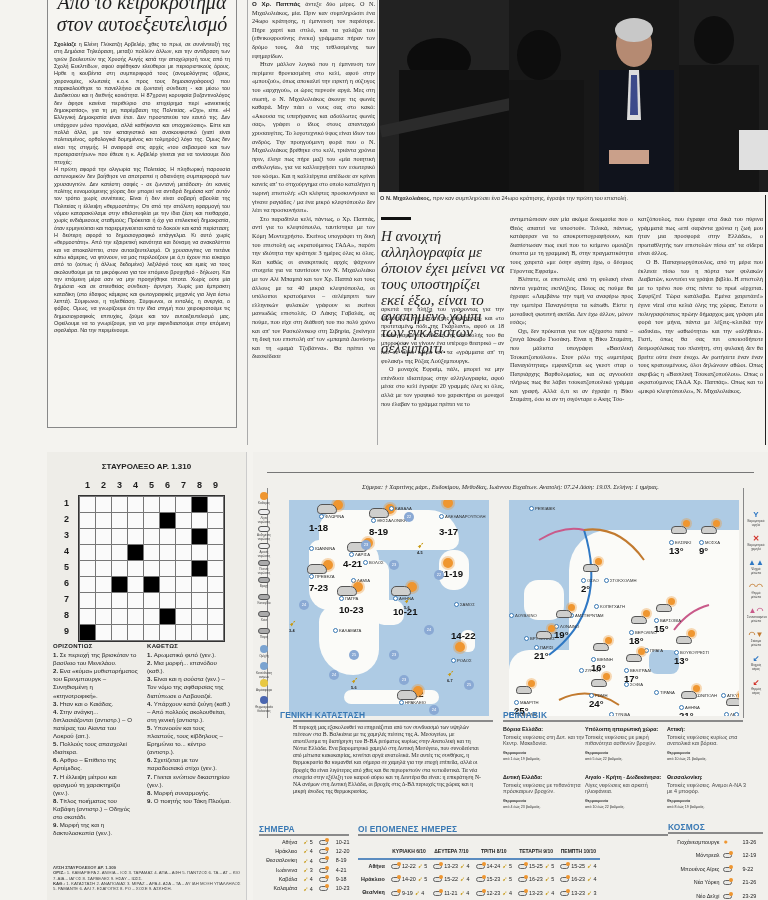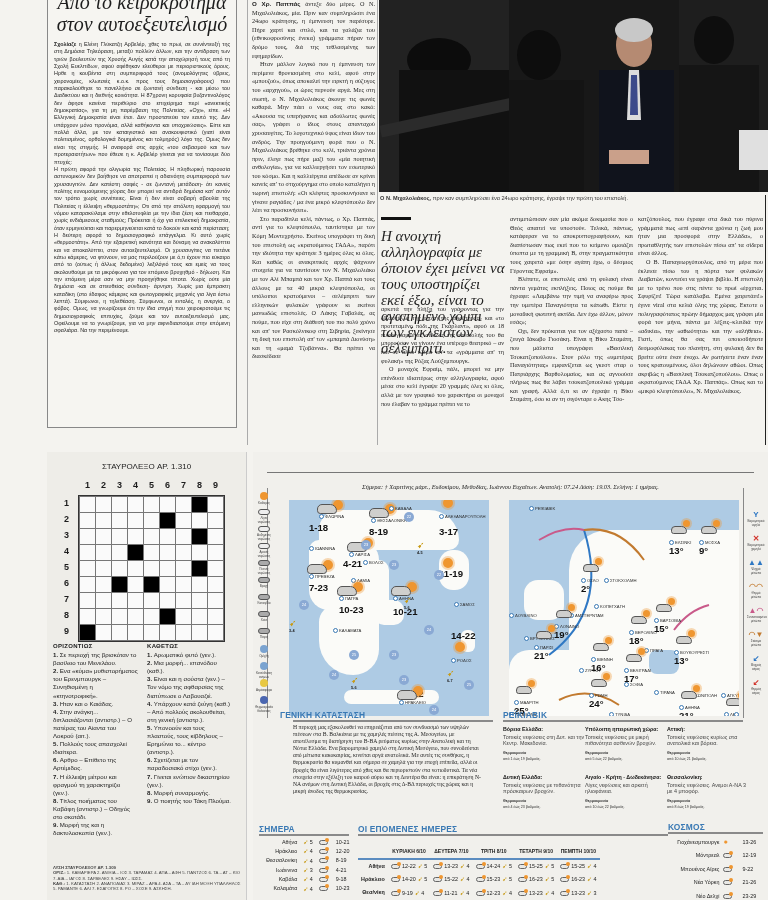--- a/index.html
+++ b/index.html
@@ -20,21 +20,21 @@
 
 #photo{left:379px;top:0;width:389px;height:192px;background:#1a1a1a;overflow:hidden}
 #caption{left:380px;top:195px;width:386px;font-family:"Liberation Sans",sans-serif;font-size:5.6px;color:#333}
 #caption b{font-weight:bold}
 #pullquote{left:381px;top:217px;width:125px}
 #pullquote .bar{width:30px;height:3px;background:#111;margin-bottom:8px}
 #pullquote .txt{font-family:"Liberation Serif",serif;font-style:italic;font-size:15px;line-height:16px;color:#222}
 
 #cw{left:47px;top:452px;width:200px;height:448px;background:#eeede8;border-right:1px solid #ccc}
 #cw .title{text-align:center;font-family:"Liberation Sans",sans-serif;font-size:8px;font-weight:bold;margin-top:10px;color:#222}
-#cw .title span{font-weight:normal}
+#cw .title span{font-weight:bold}
 .grid{position:absolute;left:31px;top:43px;border:1.5px solid #333;background:#777;display:grid;grid-template-columns:repeat(9,15px);grid-template-rows:repeat(9,15px);gap:1px;padding:1px}
 .cell{background:#fafafa}
 .cell.b{background:#000}
 .colnum{position:absolute;top:28px;font-family:"Liberation Sans",sans-serif;font-weight:bold;font-size:9px;width:15px;text-align:center}
 .rownum{position:absolute;left:17px;font-family:"Liberation Sans",sans-serif;font-weight:bold;font-size:9px}
 .clues{position:absolute;top:190px;width:85px;font-family:"Liberation Sans",sans-serif;font-size:6.1px;line-height:8.1px;color:#222}
 .clues h4{font-size:6px;font-weight:bold;letter-spacing:.3px;margin-bottom:1px}
 .clues .n{font-weight:bold}
 #solution{position:absolute;left:6px;top:413px;width:188px;font-family:"Liberation Sans",sans-serif;font-size:4.3px;line-height:5.3px;color:#444}
 #solution b{font-weight:bold}

